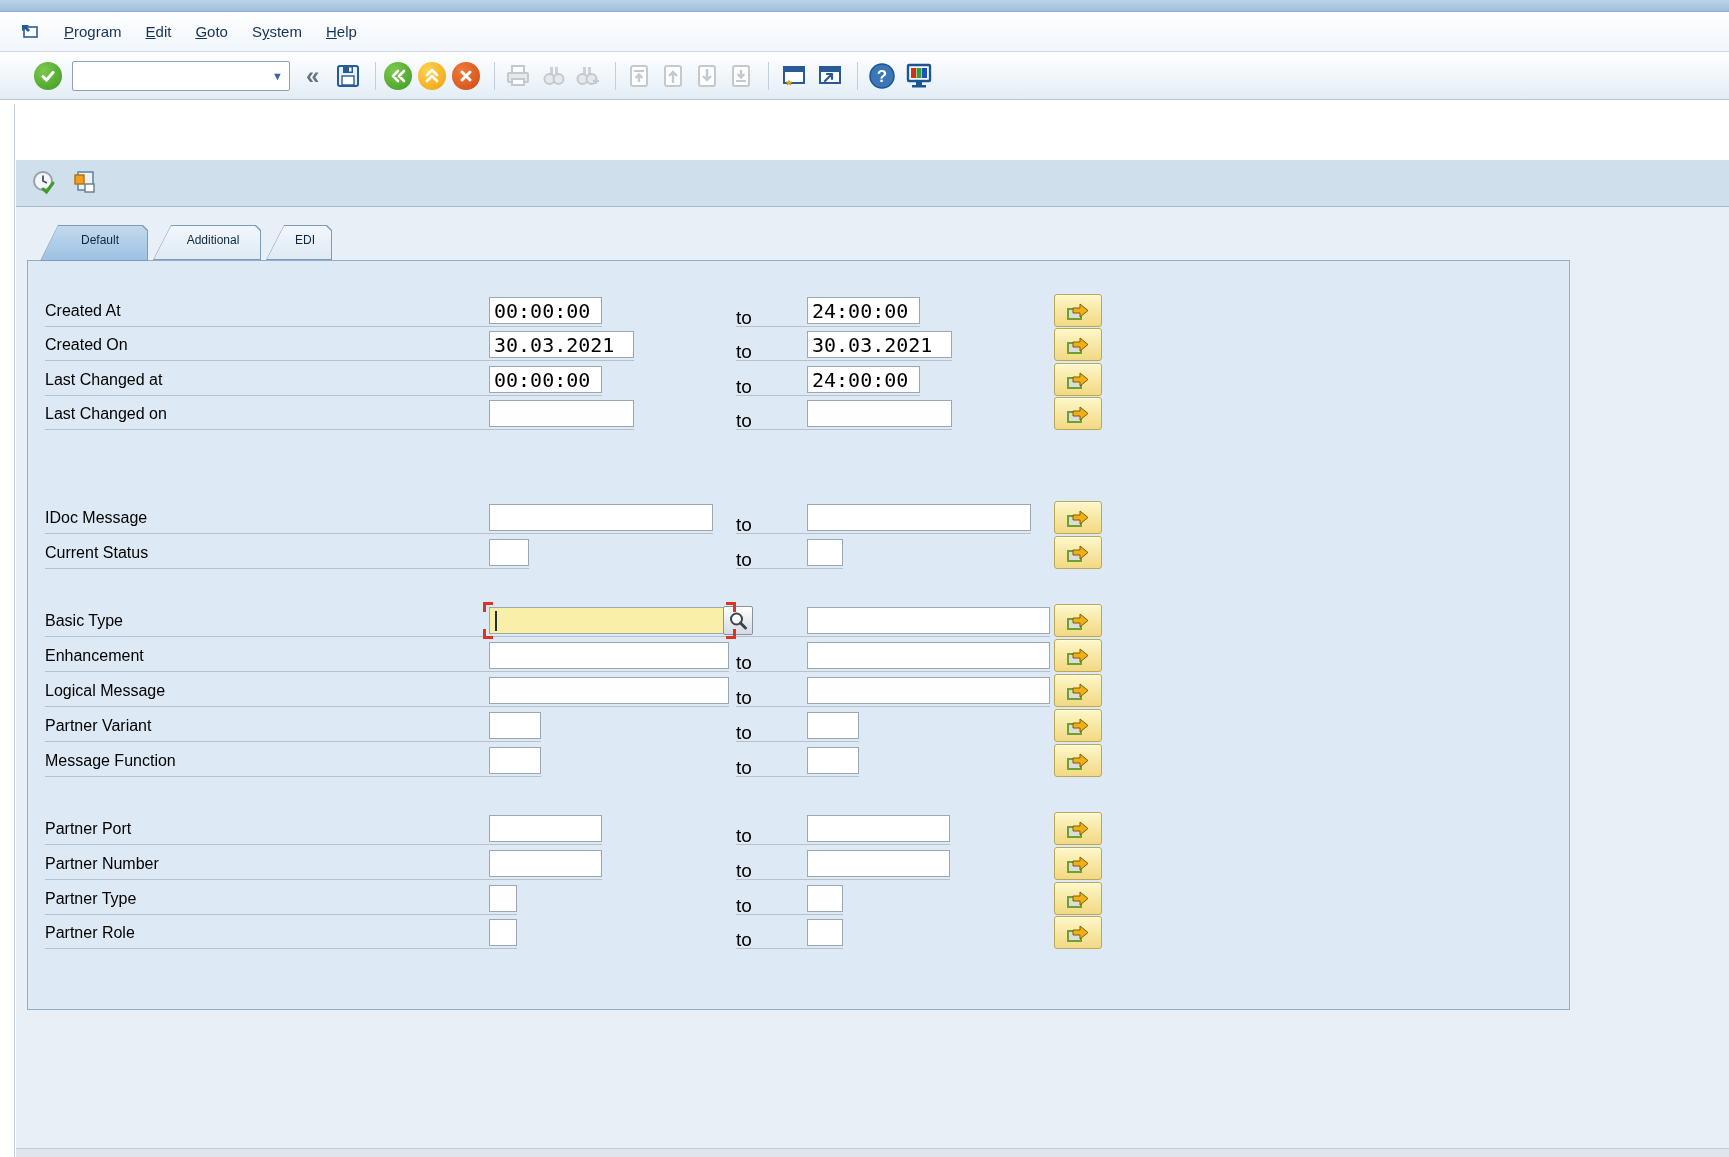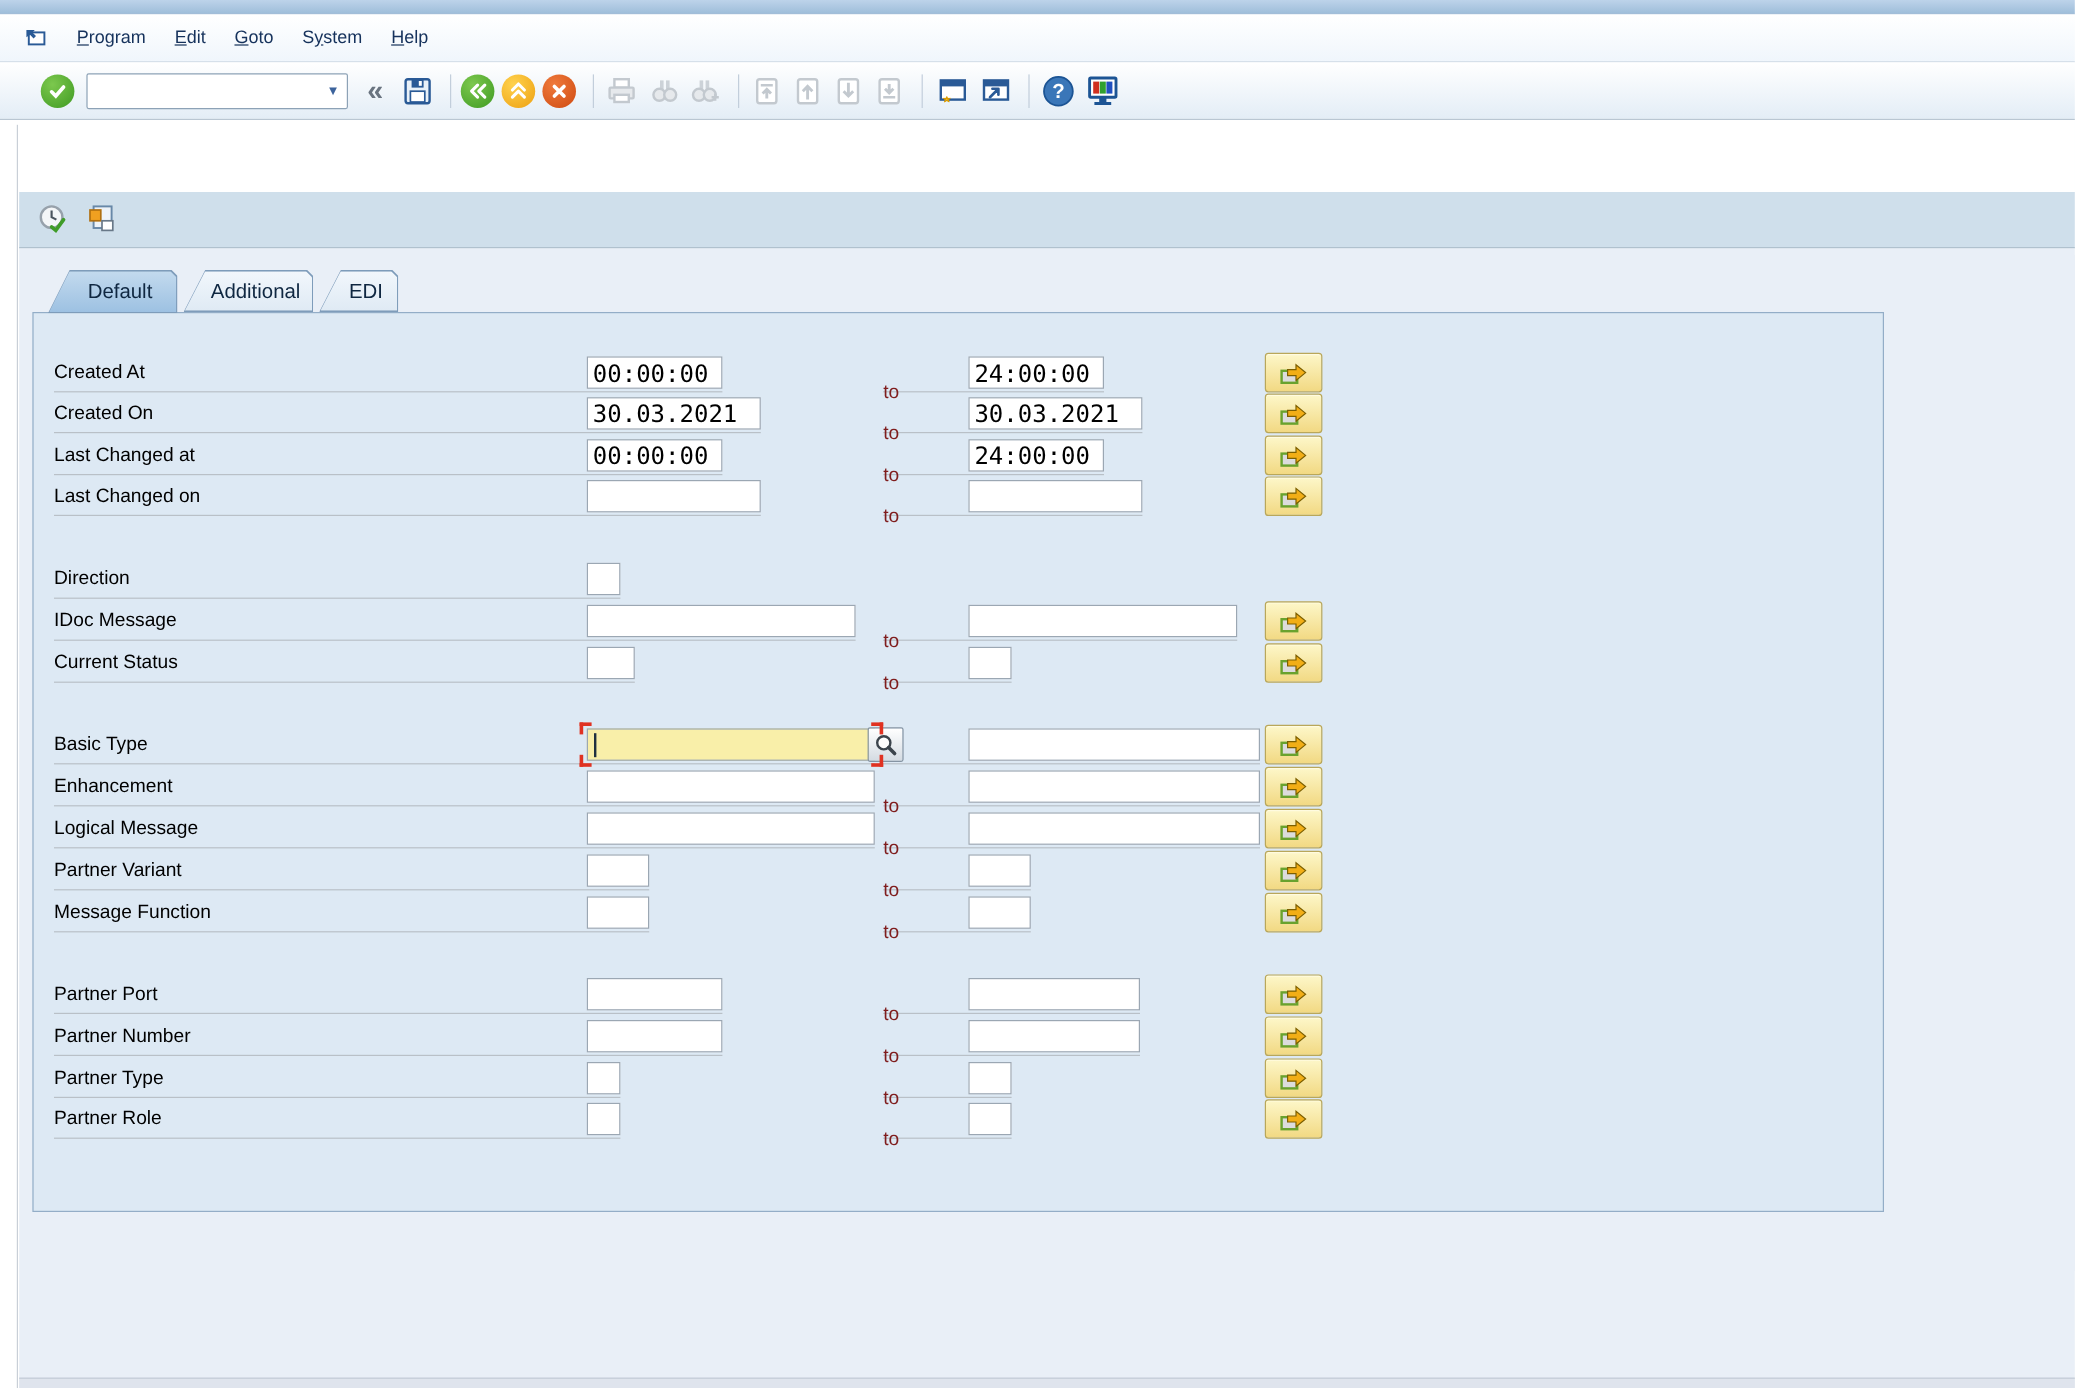--- a/index.html
+++ b/index.html
@@ -59,30 +59,30 @@
   .tab { position:absolute; top:18px; height:35px; }
   .tab .shape { position:absolute; inset:0;
     clip-path:polygon(18px 0, calc(100% - 5px) 0, 100% 5px, 100% 100%, 0 100%);
     background:#7e9cba; }
   .tab .shape-in { position:absolute; inset:1px;
     clip-path:polygon(17px 0, calc(100% - 5px) 0, 100% 5px, 100% 100%, 0 100%);
     background:linear-gradient(#f2f7fc,#dfeaf4); }
   .tab.active { height:36px; z-index:3; }
   .tab.active .shape-in { background:linear-gradient(#c3daee,#9dc1e2); }
   .tab .t-label { position:absolute; left:0; right:0; top:8px; text-align:center;
-    padding-left:12px; font-size:17px; color:#0f2741; }
+    padding-left:12px; font-size:12px; color:#0f2741; }
 
   
   .panel { position:absolute; left:11px; top:53px; width:1543px; height:750px;
     background:#dde9f4; border:1px solid #93adc7; z-index:2; }
 
   
   .row { position:absolute; left:0; width:1543px; height:35px; }
   .lbl { position:absolute; left:17px; top:8px; font-size:16px; color:#000000; }
-  .to  { position:absolute; left:708px; top:25px; font-size:16px; color:#7f1d1d; }
+  .to  { position:absolute; left:708px; top:13px; font-size:19px; color:#000000; }
   .rule { position:absolute; top:32px; height:1px; background:#b9c0c7; }
   .fld { position:absolute; top:3px; height:27px; background:#fff; border:1px solid #9ba7b3;
     font-family:"DejaVu Sans Mono", monospace; font-size:20px; color:#000; padding:0 4px; outline:none; }
   .fld.focus { background:#f9efa9; }
   .msbtn { position:absolute; left:1026px; top:0; width:48px; height:33px;
     background:linear-gradient(#fdf7c9,#f2d983); border:1px solid #b9a75a; border-radius:3px;
     display:inline-flex; align-items:center; justify-content:center; cursor:pointer;
     box-shadow:inset 0 1px 0 #fffbe0; }
   .mag-btn { position:absolute; left:695px; top:2px; width:30px; height:29px;
     background:linear-gradient(#ffffff,#d4dbe2); border:1px solid #8594a3; border-radius:2px;
@@ -329,25 +329,20 @@
         <span class="to">to</span>
         <input class="fld" style="left: 779px; width: 145px;" value="">
         <button class="msbtn">
             <svg width="26" height="23" viewBox="0 0 26 23">
               <rect x="3" y="10" width="13" height="10" fill="#dcdcdc" stroke="#69a22e" stroke-width="2"></rect>
               <path d="M8 9 h7 V5 l8 6.5 L15 18 v-4 H8 z" fill="#f2ae16" stroke="#7c5f00" stroke-width="1"></path>
             </svg>
           </button>
       </div>
 
-      <div class="row" style="top:205px">
-        <span class="rule" style="left:17px;width:472px"></span>
-        <span class="lbl">Direction</span>
-        <input class="fld" style="left: 461px; width: 28px;" value="">
-      </div>
 
       <div class="row" style="top:240px">
         <span class="rule" style="left:17px;width:668px"></span>
         <span class="rule" style="left:708px;width:295px"></span>
         <span class="lbl">IDoc Message</span>
         <input class="fld" style="left: 461px; width: 224px;" value="">
         <span class="to">to</span>
         <input class="fld" style="left: 779px; width: 224px;" value="">
         <button class="msbtn">
             <svg width="26" height="23" viewBox="0 0 26 23">

